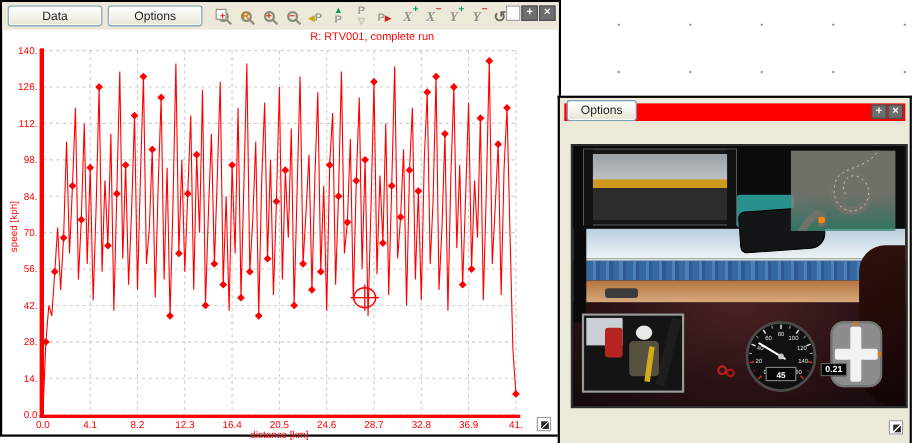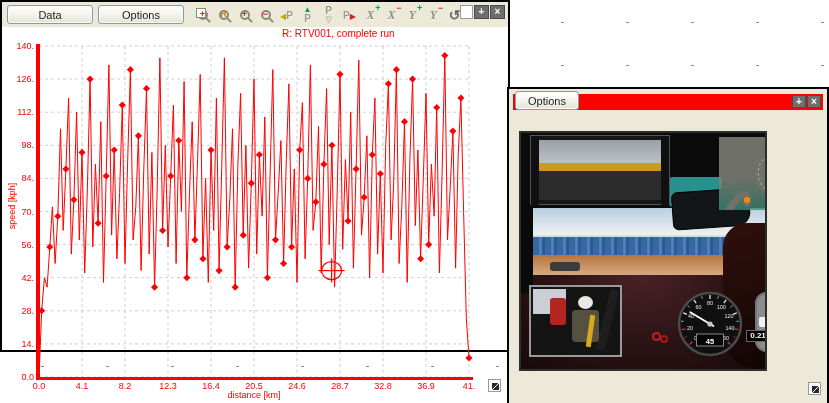--- a/index.html
+++ b/index.html
@@ -8,21 +8,21 @@
     position:relative;
     font-family:"Liberation Sans", sans-serif;
     background-color:#ffffff;
     background-image:radial-gradient(#8a8a8a 1px, transparent 1.3px);
     background-size:65px 43px;
     background-position:10px 1px;
   }
   .win { position:absolute; }
 
   
-  .chartwin { left:0; top:0; width:510px; height:352px; border:2px solid #000; background:#fff; }
+  .chartwin { left:0; top:0; width:510px; height:397px; border:2px solid #000; background:#fff; }
   .toolbar { position:absolute; left:0; top:0; right:0; height:25px; background:#ece9d8; display:flex; align-items:center; }
   .xpbtn {
     height:19px; width:86px; margin-left:5px;
     background:linear-gradient(#ffffff,#f2f1e8 60%,#e4e2d0);
     border:1px solid #7b9ebd; border-radius:3px;
     font-family:"Liberation Sans", sans-serif; font-size:11px; color:#1c1c1c;
     box-shadow:inset 0 0 0 1px #fbfbf7;
   }
   .tools { display:flex; align-items:center; margin-left:8px; height:22px; }
   .tool { width:21px; height:20px; background:transparent; border:none; display:inline-flex; align-items:center; justify-content:center; position:relative; }
@@ -55,21 +55,21 @@
   .grip::after { content:''; position:absolute; right:1px; bottom:1px; width:7px; height:7px;
     background:linear-gradient(135deg,#2a2a2a 44%,#ffffff 46%,#ffffff 54%,#2a2a2a 56%); }
   .chartwin .grip { left:486px; top:377px; }
 
   
   .videowin { left:507px; top:87px; width:322px; height:316px; border:2px solid #000; border-bottom:none; background:#ece9d8; z-index:5; }
   .vtitle { position:absolute; left:4px; top:5px; right:4px; height:16px; background:#ff0000; }
   .videowin .xpbtn { position:absolute; left:2px; top:-3px; width:64px; height:19px; margin:0; }
   .videowin .winctrl { right:2px; top:1px; }
   .videowin .ctrl { width:14px; height:13px; }
-  .video { position:absolute; left:10px; top:42px; width:248px; height:240px; background:#000; border:2px solid #2e2e2e; overflow:hidden; }
+  .video { position:absolute; left:10px; top:42px; width:306px; height:240px; background:#000; border:2px solid #2e2e2e; overflow:hidden; }
   .video > div { position:absolute; }
   .v-roof { left:0; top:0; right:0; height:75px; background:#0b0b0b; }
   .v-sky { left:0; top:75px; right:0; height:27px; background:linear-gradient(#b9cfdd,#eef2f4); }
   .v-stand { left:0; top:102px; right:0; height:20px; background:repeating-linear-gradient(90deg,#3668a4 0 6px,#4e80b8 6px 9px,#2d5a92 9px 12px); border-top:2px solid #d8dde2; }
   .v-track { left:0; top:122px; right:0; height:20px; background:linear-gradient(#b5743f,#d7a97e); }
   .v-dash { left:0; top:142px; right:0; height:94px; background:radial-gradient(ellipse at 50% 0%, #4a2225 0%, #2a1214 55%, #160a0b 100%); }
   .v-pillar { left:0; top:70px; width:12px; height:90px; background:#0a0a0a; }
   .v-teal { left:148px; top:44px; width:53px; height:30px; background:#2fa9a4; opacity:.85; border-radius:4px; }
   .v-mirror { left:151px; top:57px; width:78px; height:38px; background:#121617; border:1px solid #000; border-radius:6px 10px 14px 6px; transform:rotate(-4deg); }
   .v-mirror::after { content:''; position:absolute; right:14px; top:-12px; width:7px; height:14px; background:#101314; transform:rotate(12deg); }

